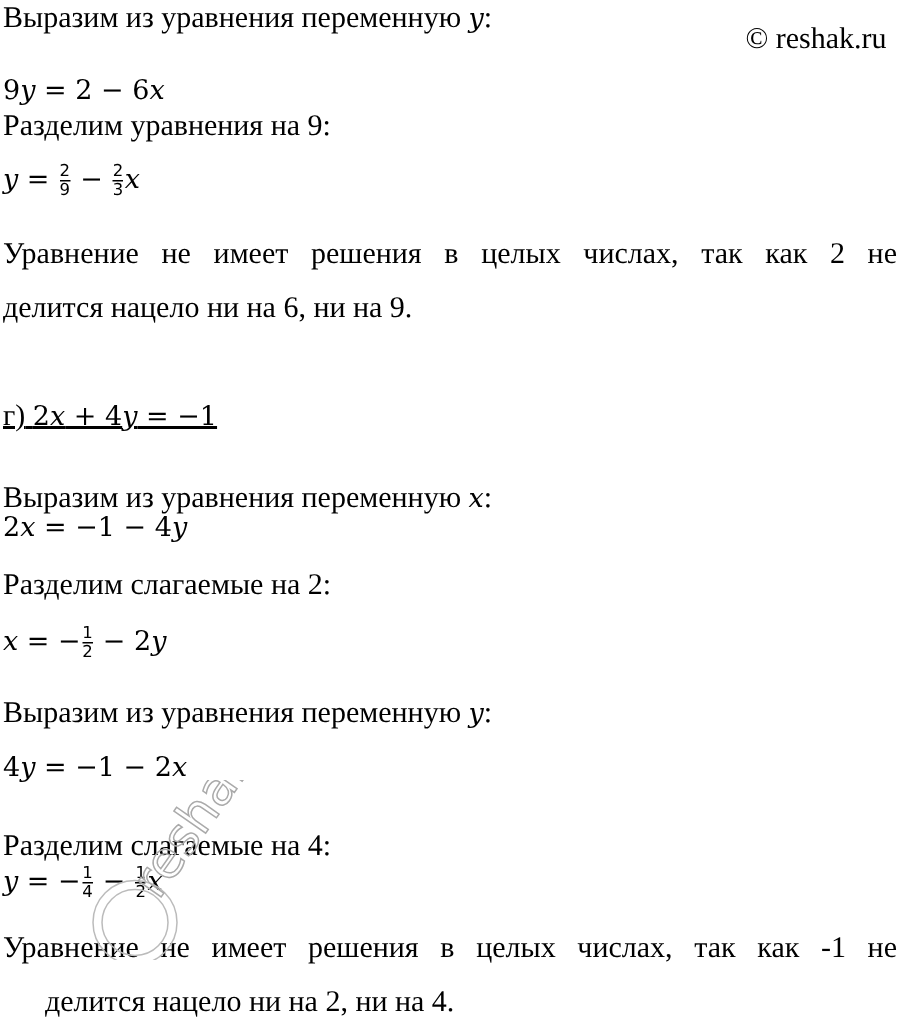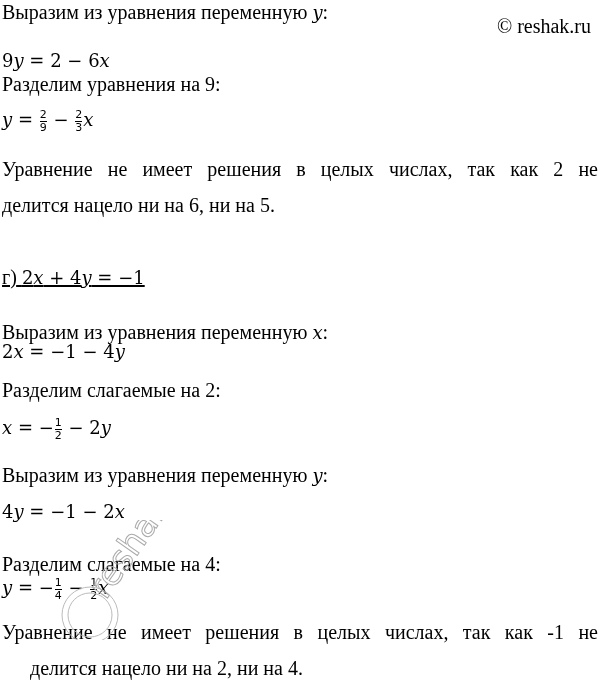--- a/index.html
+++ b/index.html
@@ -28,21 +28,21 @@
   <span>9</span><span class="mi">y</span><span> = 2 − 6</span><span class="mi">x</span>
 </div>
 
 <div class="line" style="top:72px;">Разделим уравнения на 9:</div>
 
 <div class="line math" style="top:108px;">
   <span class="mi">y</span><span> = </span><span class="frac"><span class="num" style="border-bottom:1px solid #000;">2</span><span class="den">9</span></span><span> − </span><span class="frac"><span class="num" style="border-bottom:1px solid #000;">2</span><span class="den">3</span></span><span class="mi">x</span>
 </div>
 
 <div class="justify" style="top:157px;">Уравнение не имеет решения в целых числах, так как 2 не</div>
-<div class="line" style="top:193px;">делится нацело ни на 6, ни на 5.</div>
+<div class="line" style="top:193px;">делится нацело ни на 6, ни на 9.</div>
 
 <div class="line" style="top:265px;text-decoration:underline;">
   <span>г)</span>&nbsp;<span class="math"><span>2</span><span class="mi">x</span><span> + 4</span><span class="mi">y</span><span> = −1</span></span>
 </div>
 
 <div class="line" style="top:320px;">
   <span>Выразим из уравнения переменную </span><span class="math mi">x</span><span>:</span>
 </div>
 
 <div class="line math" style="top:340px;text-align:right;">

